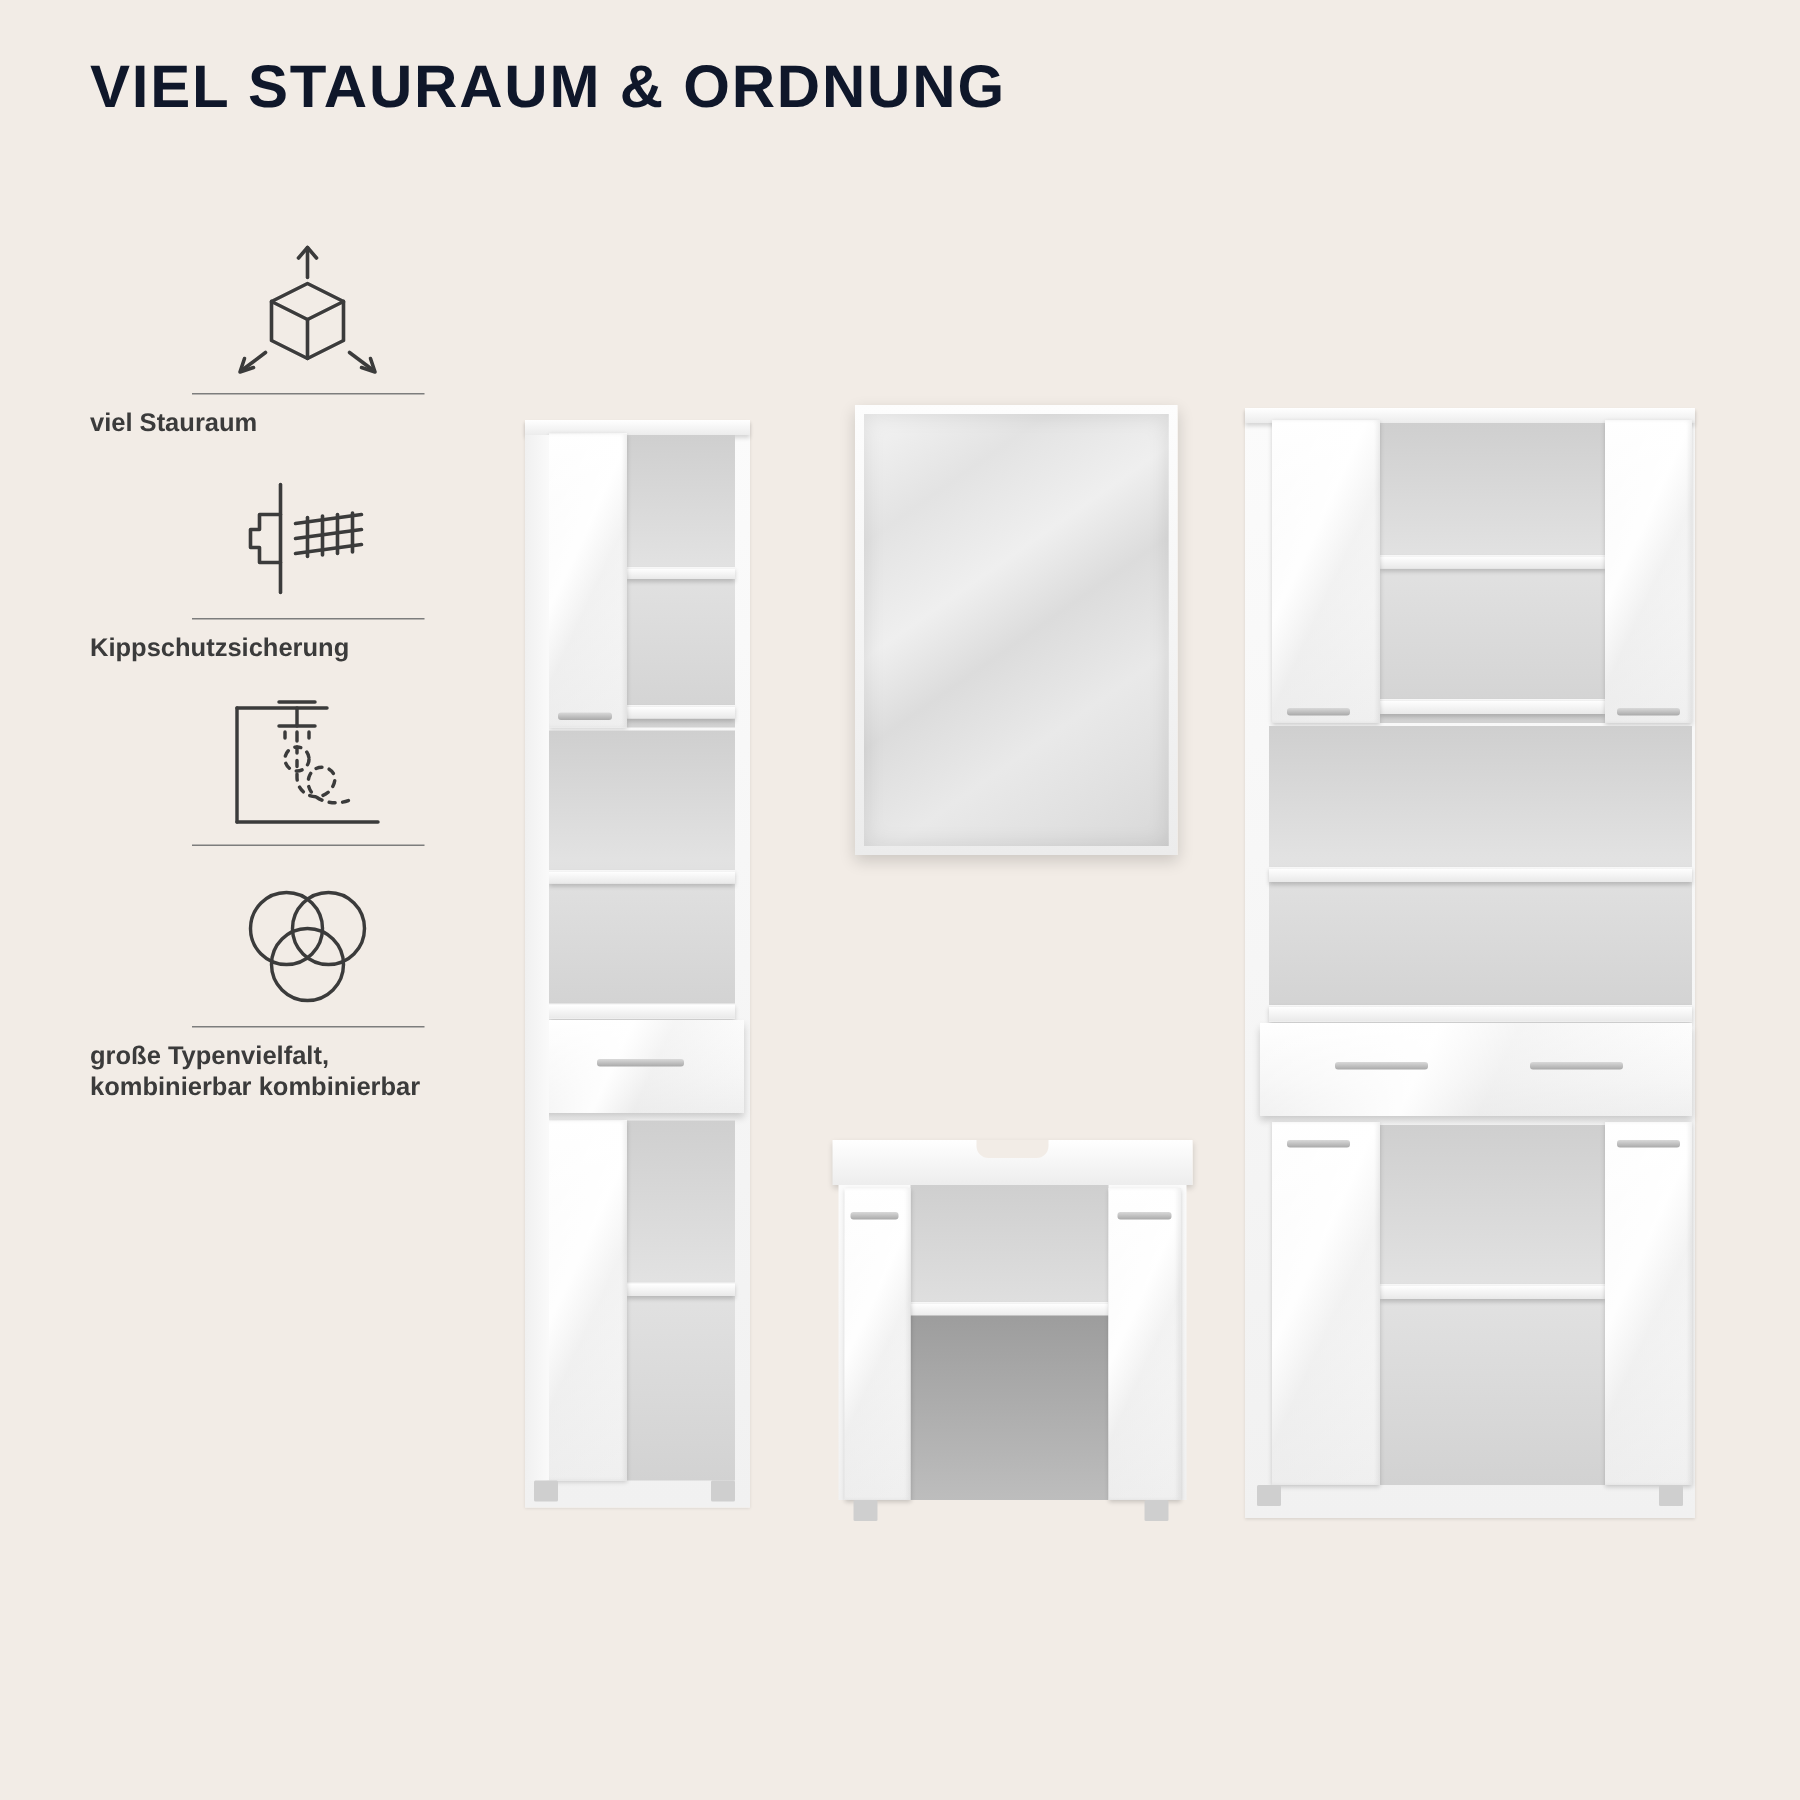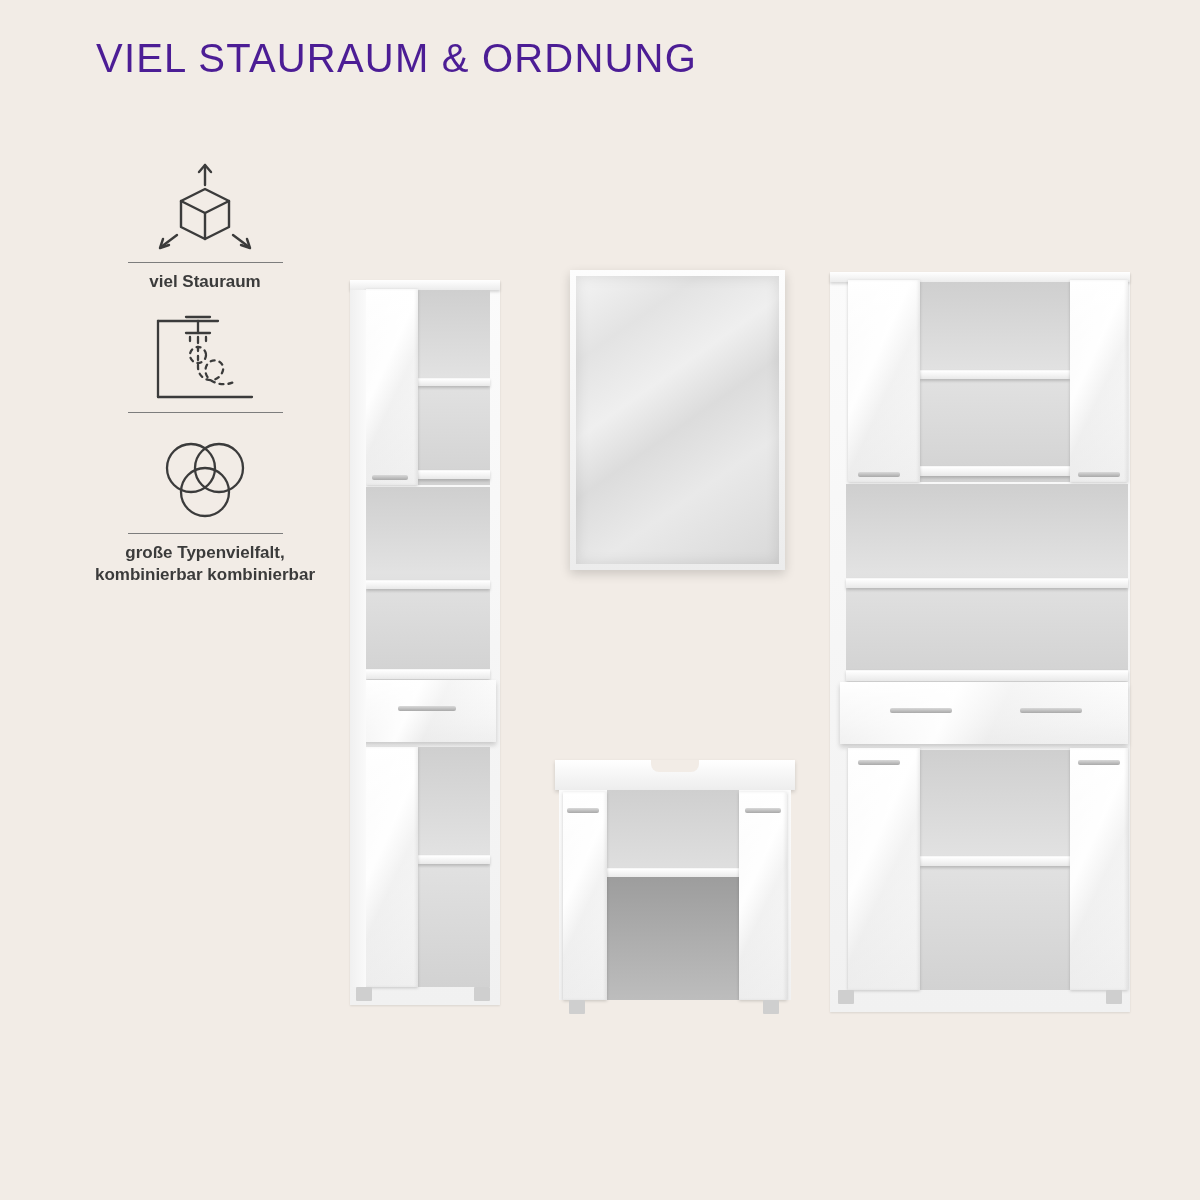--- a/index.html
+++ b/index.html
@@ -19,39 +19,38 @@
     width: 1200px;
     height: 1200px;
   }
 
   
   .headline {
     position: absolute;
     left: 60px;
     top: 36px;
     font-size: 40px;
-    font-weight: normal;
+    font-weight: bold;
     letter-spacing: 1.2px;
-    color: #4c1d95;
+    color: #0f172a;
     text-transform: uppercase;
     line-height: 1.1;
     white-space: nowrap;
-    margin-left: 36px;
   }
 
   
   .features {
     position: absolute;
     left: 60px;
     top: 160px;
     width: 290px;
   }
   .feature {
     position: relative;
-    text-align: center;
+    text-align: left;
     margin-bottom: 18px;
   }
   .feature-icon {
     height: 98px;
     display: flex;
     align-items: center;
     justify-content: center;
   }
   .feature-label {
     font-size: 17px;
@@ -151,20 +150,39 @@
             <path d="M18 82 L9 85 L12 76"></path>
             <path d="M82 72 L98 84"></path>
             <path d="M90 82 L99 85 L96 76"></path>
           </g>
         </svg>
       </div>
       <div class="divider"></div>
       <div class="feature-label">viel Stauraum</div>
     </div>
 
+    <div class="feature">
+      <div class="feature-icon">
+        <svg width="120" height="92" viewBox="0 0 120 92">
+          <g fill="none" stroke="#3b3b3b" stroke-width="2.4" stroke-linecap="round" stroke-linejoin="round">
+            <path d="M42 10 L42 82"></path>
+            <path d="M42 30 L28 30 L28 40 L22 40 L22 52 L28 52 L28 62 L42 62"></path>
+            <path d="M52 36 L96 30"></path>
+            <path d="M52 46 L96 40"></path>
+            <path d="M52 56 L96 50"></path>
+            <path d="M60 32 L60 58"></path>
+            <path d="M70 31 L70 57"></path>
+            <path d="M80 30 L80 56"></path>
+            <path d="M90 29 L90 55"></path>
+          </g>
+        </svg>
+      </div>
+      <div class="divider"></div>
+      <div class="feature-label">Kippschutzsicherung</div>
+    </div>
 
 
     <div class="feature">
       <div class="feature-icon">
         <svg width="130" height="96" viewBox="0 0 130 96">
           <g fill="none" stroke="#3b3b3b" stroke-width="2.3" stroke-linecap="round" stroke-linejoin="round">
             <path d="M18 10 L18 86"></path>
             <path d="M18 10 L78 10"></path>
             <path d="M18 86 L112 86"></path>
             <path d="M46 6 L70 6"></path>

